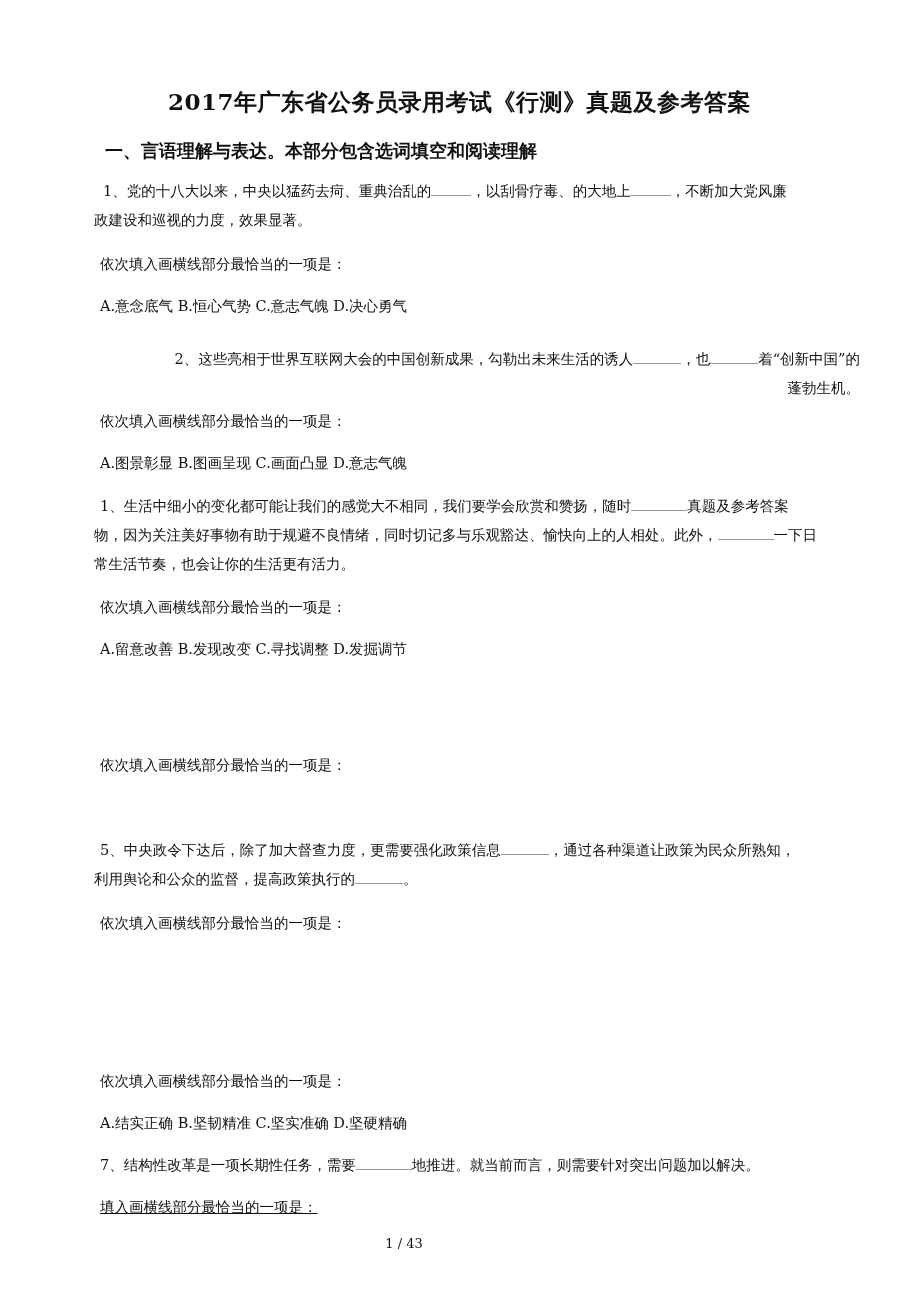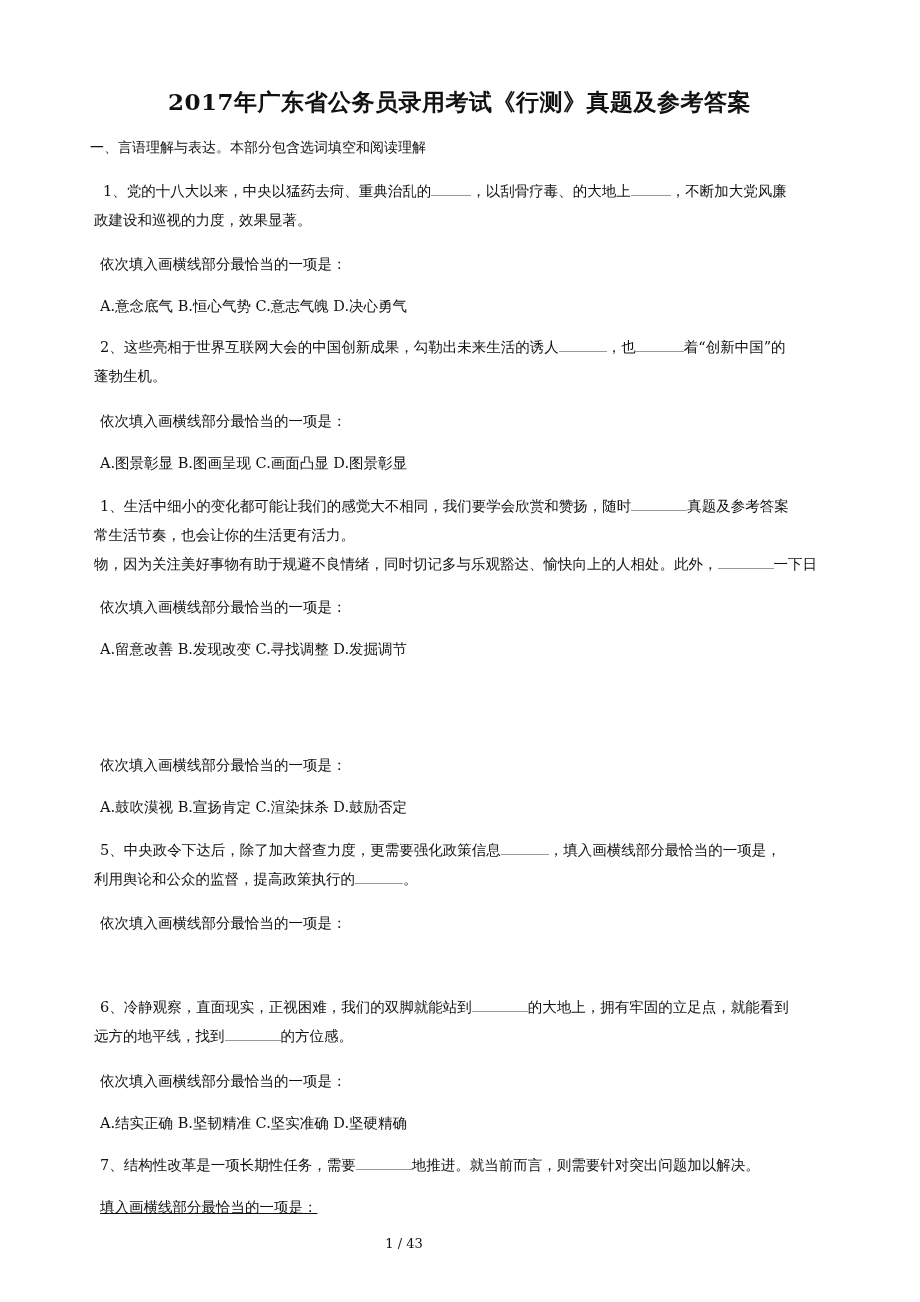--- a/index.html
+++ b/index.html
@@ -1,21 +1,21 @@
 <!DOCTYPE html>
 <html><head>
 <meta charset="utf-8">
 <style>
   html, body { margin: 0; padding: 0; background: #ffffff; }
   body { width: 920px; height: 1302px; position: relative; overflow: hidden;
          font-family: "DejaVu Serif", "Liberation Serif", serif; color: #111; }
   .page { position: absolute; left: 0; top: 0; width: 824px; height: 1302px; margin-top: 23px; }
   .title { position: absolute; left: 0; right: 0; top: 64px; text-align: center;
            font-size: 23px; font-weight: bold; letter-spacing: 0.5px; padding-left: 95px; }
-  .section { position: absolute; left: 90px; top: 116px; font-size: 14px; font-weight: normal; }
+  .section { position: absolute; left: 105px; top: 116px; font-size: 18px; font-weight: bold; }
   .block { position: absolute; left: 100px; width: 760px; font-size: 14.5px; line-height: 29px; }
   .p { text-indent: 0; margin: 0; }
   .blank { display: inline-block; border-bottom: 1px solid #999; height: 14px; vertical-align: baseline; }
   .w5 { width: 40px; } .w6 { width: 48px; } .w7 { width: 56px; }
   .footer { position: absolute; left: 0; right: 16px; top: 1213px; text-align: center; font-size: 13px; }
 </style>
 </head>
 <body>
 
 <div class="page">
@@ -23,48 +23,43 @@
   <div class="title">2017年广东省公务员录用考试《行测》真题及参考答案</div>
   <div class="section">一、言语理解与表达。本部分包含选词填空和阅读理解</div>
 
   <div class="block" style="top:154px;">
     <div class="p"><span style="padding-left:3px"></span><span>1、党的十八大以来，中央以猛药去疴、重典治乱的</span><span class="blank w5"></span><span>，以刮骨疗毒、的大地上</span><span class="blank w5"></span><span>，不断加大党风廉</span></div>
     <div class="p" style="margin-left:-6px">政建设和巡视的力度，效果显著。</div>
   </div>
   <div class="block" style="top:227px;">依次填入画横线部分最恰当的一项是：</div>
   <div class="block" style="top:269px;">A.意念底气 B.恒心气势 C.意志气魄 D.决心勇气</div>
 
-  <div class="block" style="top:310px;">
+  <div class="block" style="top:322px;text-align:right;">
     <div class="p"><span>2、这些亮相于世界互联网大会的中国创新成果，勾勒出未来生活的诱人</span><span class="blank w6"></span><span>，也</span><span class="blank w6"></span><span>着“创新中国”的</span></div>
     <div class="p" style="margin-left:-6px">蓬勃生机。</div>
   </div>
   <div class="block" style="top:384px;">依次填入画横线部分最恰当的一项是：</div>
-  <div class="block" style="top:426px;">A.图景彰显 B.图画呈现 C.画面凸显 D.图景彰显</div>
+  <div class="block" style="top:426px;">A.图景彰显 B.图画呈现 C.画面凸显 D.意志气魄</div>
 
   <div class="block" style="top:469px;">
     <div class="p"><span>1、生活中细小的变化都可能让我们的感觉大不相同，我们要学会欣赏和赞扬，随时</span><span class="blank w7"></span><span>真题及参考答案</span></div>
+    <div class="p" style="margin-left:-6px"><span>物，因为关注美好事物有助于规避不良情绪，同时切记多与乐观豁达、愉快向上的人相处。此外，</span><span class="blank w7"></span><span>一下日</span></div>
     <div class="p" style="margin-left:-6px">常生活节奏，也会让你的生活更有活力。</div>
-    <div class="p" style="margin-left:-6px"><span>物，因为关注美好事物有助于规避不良情绪，同时切记多与乐观豁达、愉快向上的人相处。此外，</span><span class="blank w7"></span><span>一下日</span></div>
   </div>
   <div class="block" style="top:570px;">依次填入画横线部分最恰当的一项是：</div>
   <div class="block" style="top:612px;">A.留意改善 B.发现改变 C.寻找调整 D.发掘调节</div>
 
   <div class="block" style="top:728px;">依次填入画横线部分最恰当的一项是：</div>
-  <div class="block" style="top:770px;">A.鼓吹漠视 B.宣扬肯定 C.渲染抹杀 D.鼓励否定</div>
 
   <div class="block" style="top:813px;">
-    <div class="p"><span>5、中央政令下达后，除了加大督查力度，更需要强化政策信息</span><span class="blank w6"></span><span>，填入画横线部分最恰当的一项是，</span></div>
+    <div class="p"><span>5、中央政令下达后，除了加大督查力度，更需要强化政策信息</span><span class="blank w6"></span><span>，通过各种渠道让政策为民众所熟知，</span></div>
     <div class="p" style="margin-left:-6px"><span>利用舆论和公众的监督，提高政策执行的</span><span class="blank w6"></span><span>。</span></div>
   </div>
   <div class="block" style="top:886px;">依次填入画横线部分最恰当的一项是：</div>
 
-  <div class="block" style="top:970px;">
-    <div class="p"><span>6、冷静观察，直面现实，正视困难，我们的双脚就能站到</span><span class="blank w7"></span><span>的大地上，拥有牢固的立足点，就能看到</span></div>
-    <div class="p" style="margin-left:-6px"><span>远方的地平线，找到</span><span class="blank w7"></span><span>的方位感。</span></div>
-  </div>
   <div class="block" style="top:1044px;">依次填入画横线部分最恰当的一项是：</div>
   <div class="block" style="top:1086px;">A.结实正确 B.坚韧精准 C.坚实准确 D.坚硬精确</div>
 
   <div class="block" style="top:1128px;">
     <div class="p"><span>7、结构性改革是一项长期性任务，需要</span><span class="blank w7"></span><span>地推进。就当前而言，则需要针对突出问题加以解决。</span></div>
   </div>
   <div class="block" style="top:1170px;text-decoration:underline;">填入画横线部分最恰当的一项是：</div>
 
   <div class="footer">1 / 43</div>
 </div>

